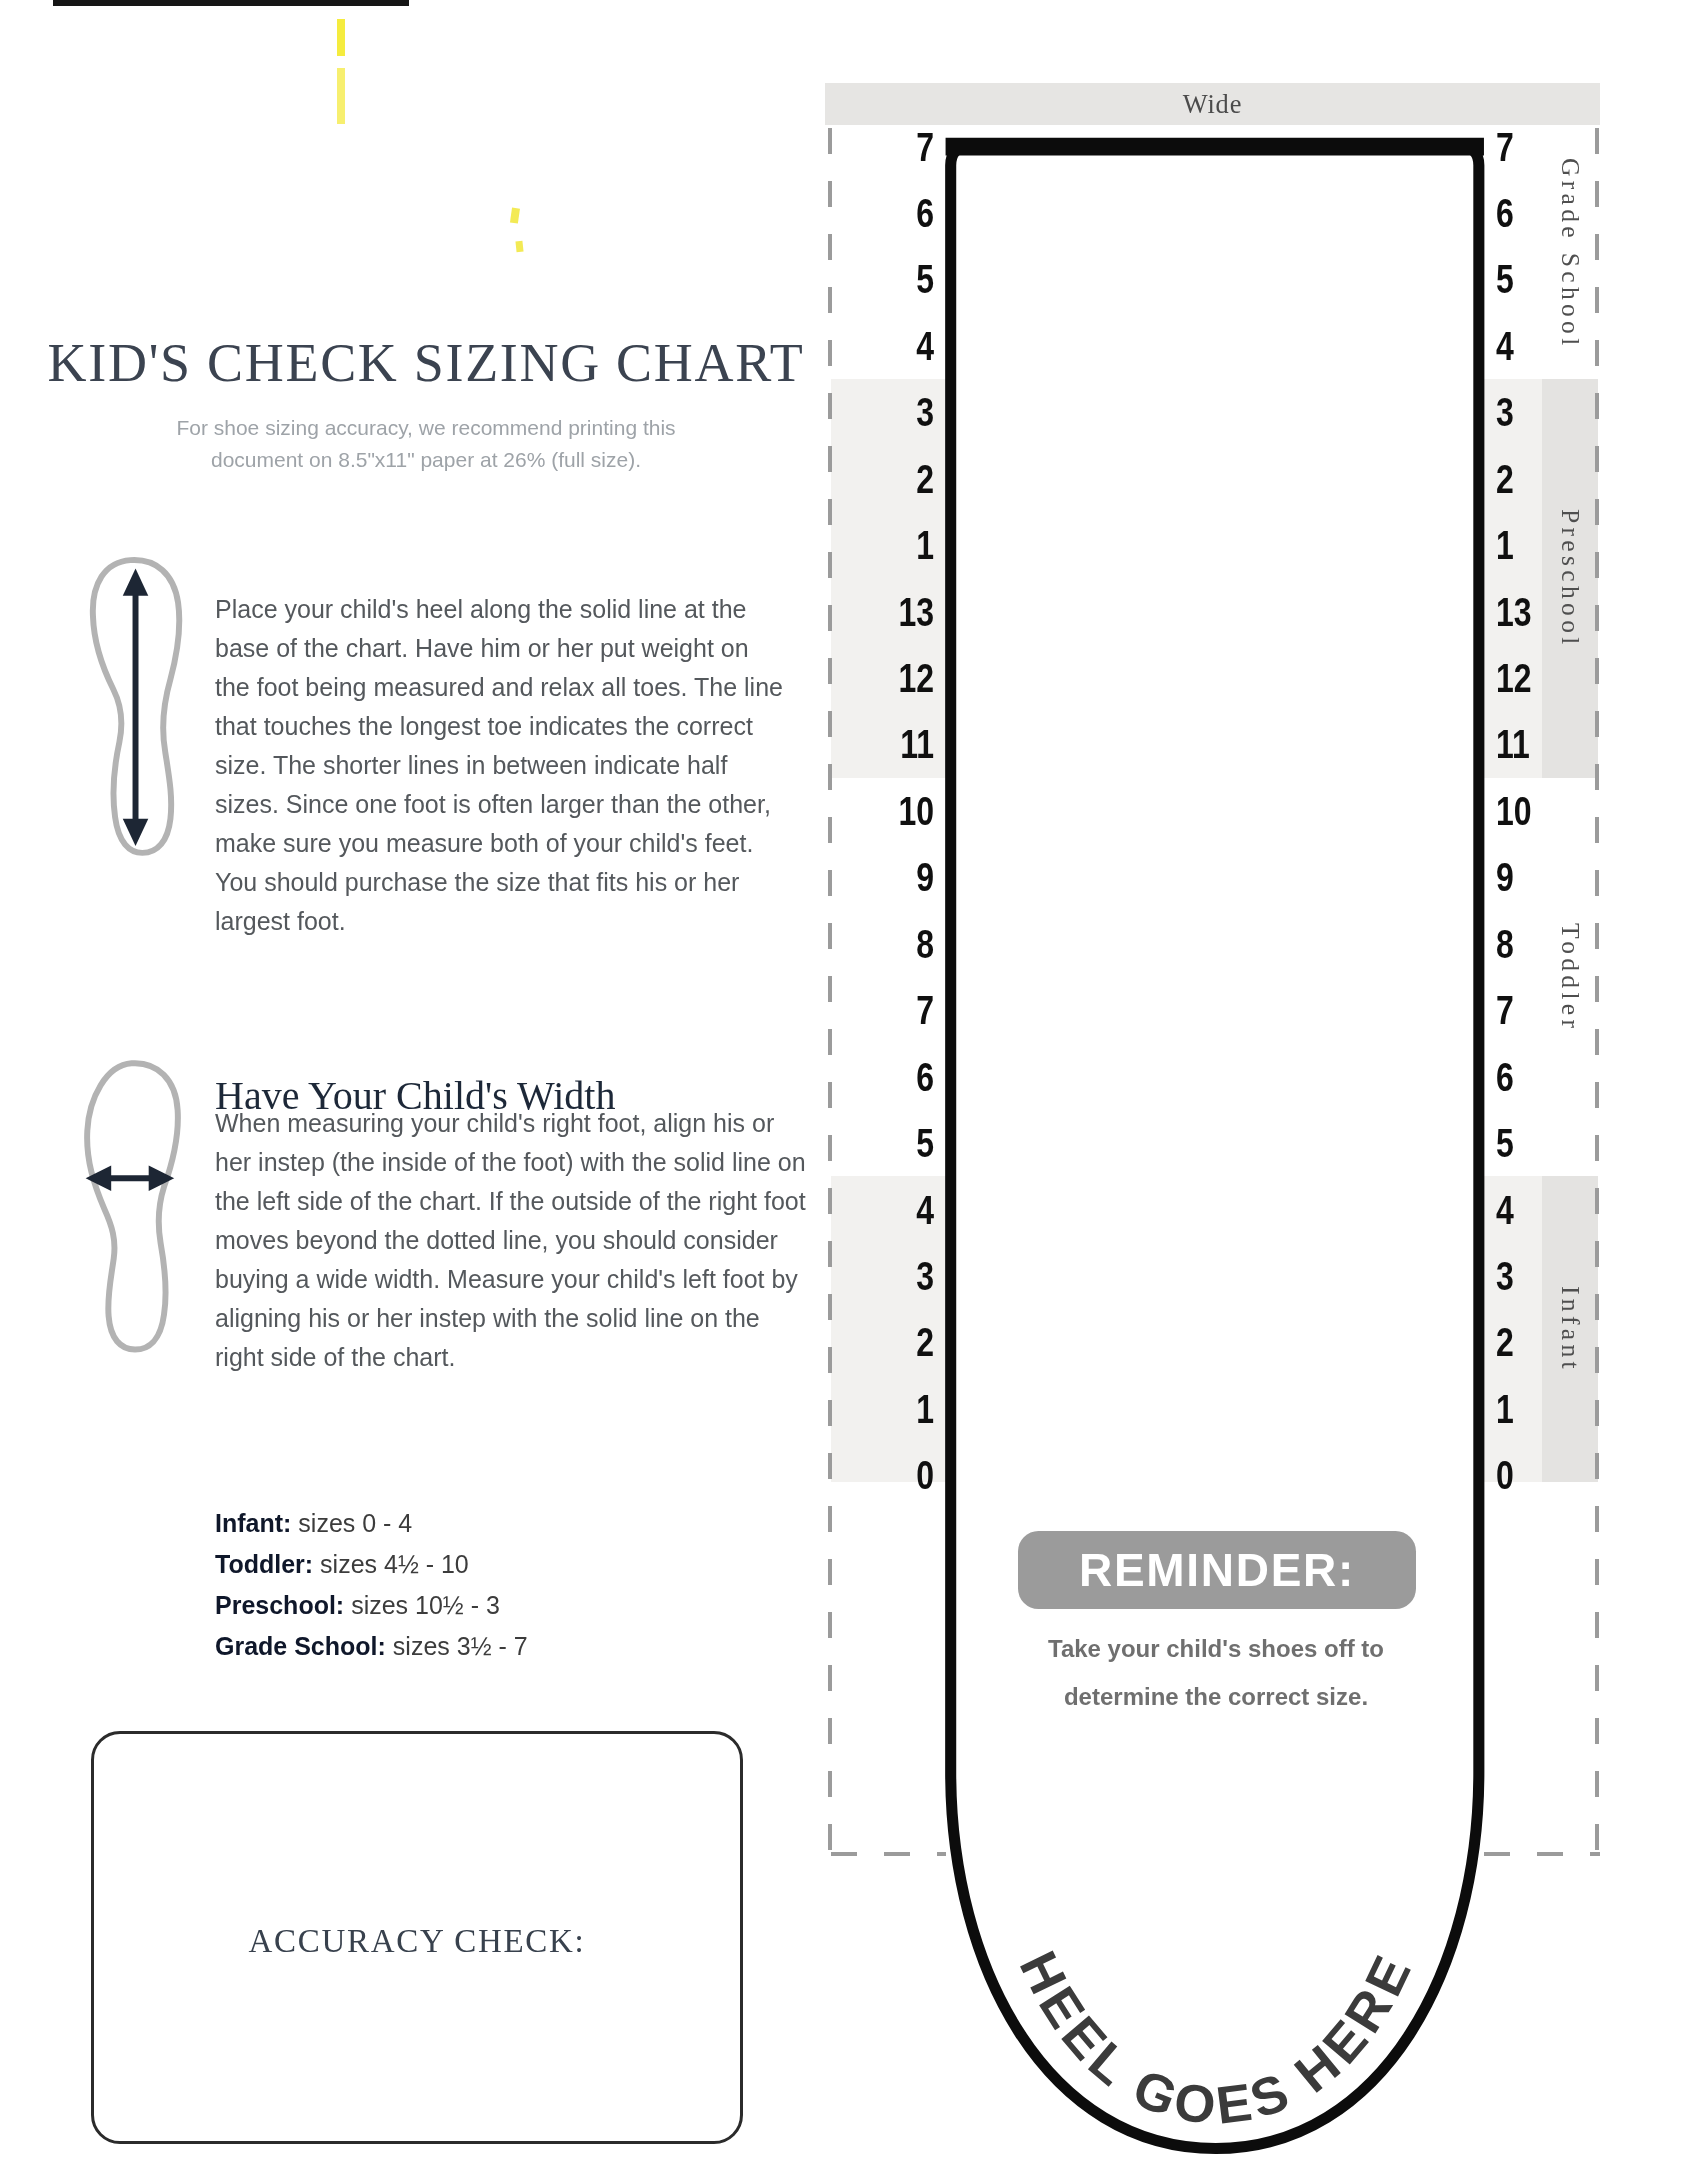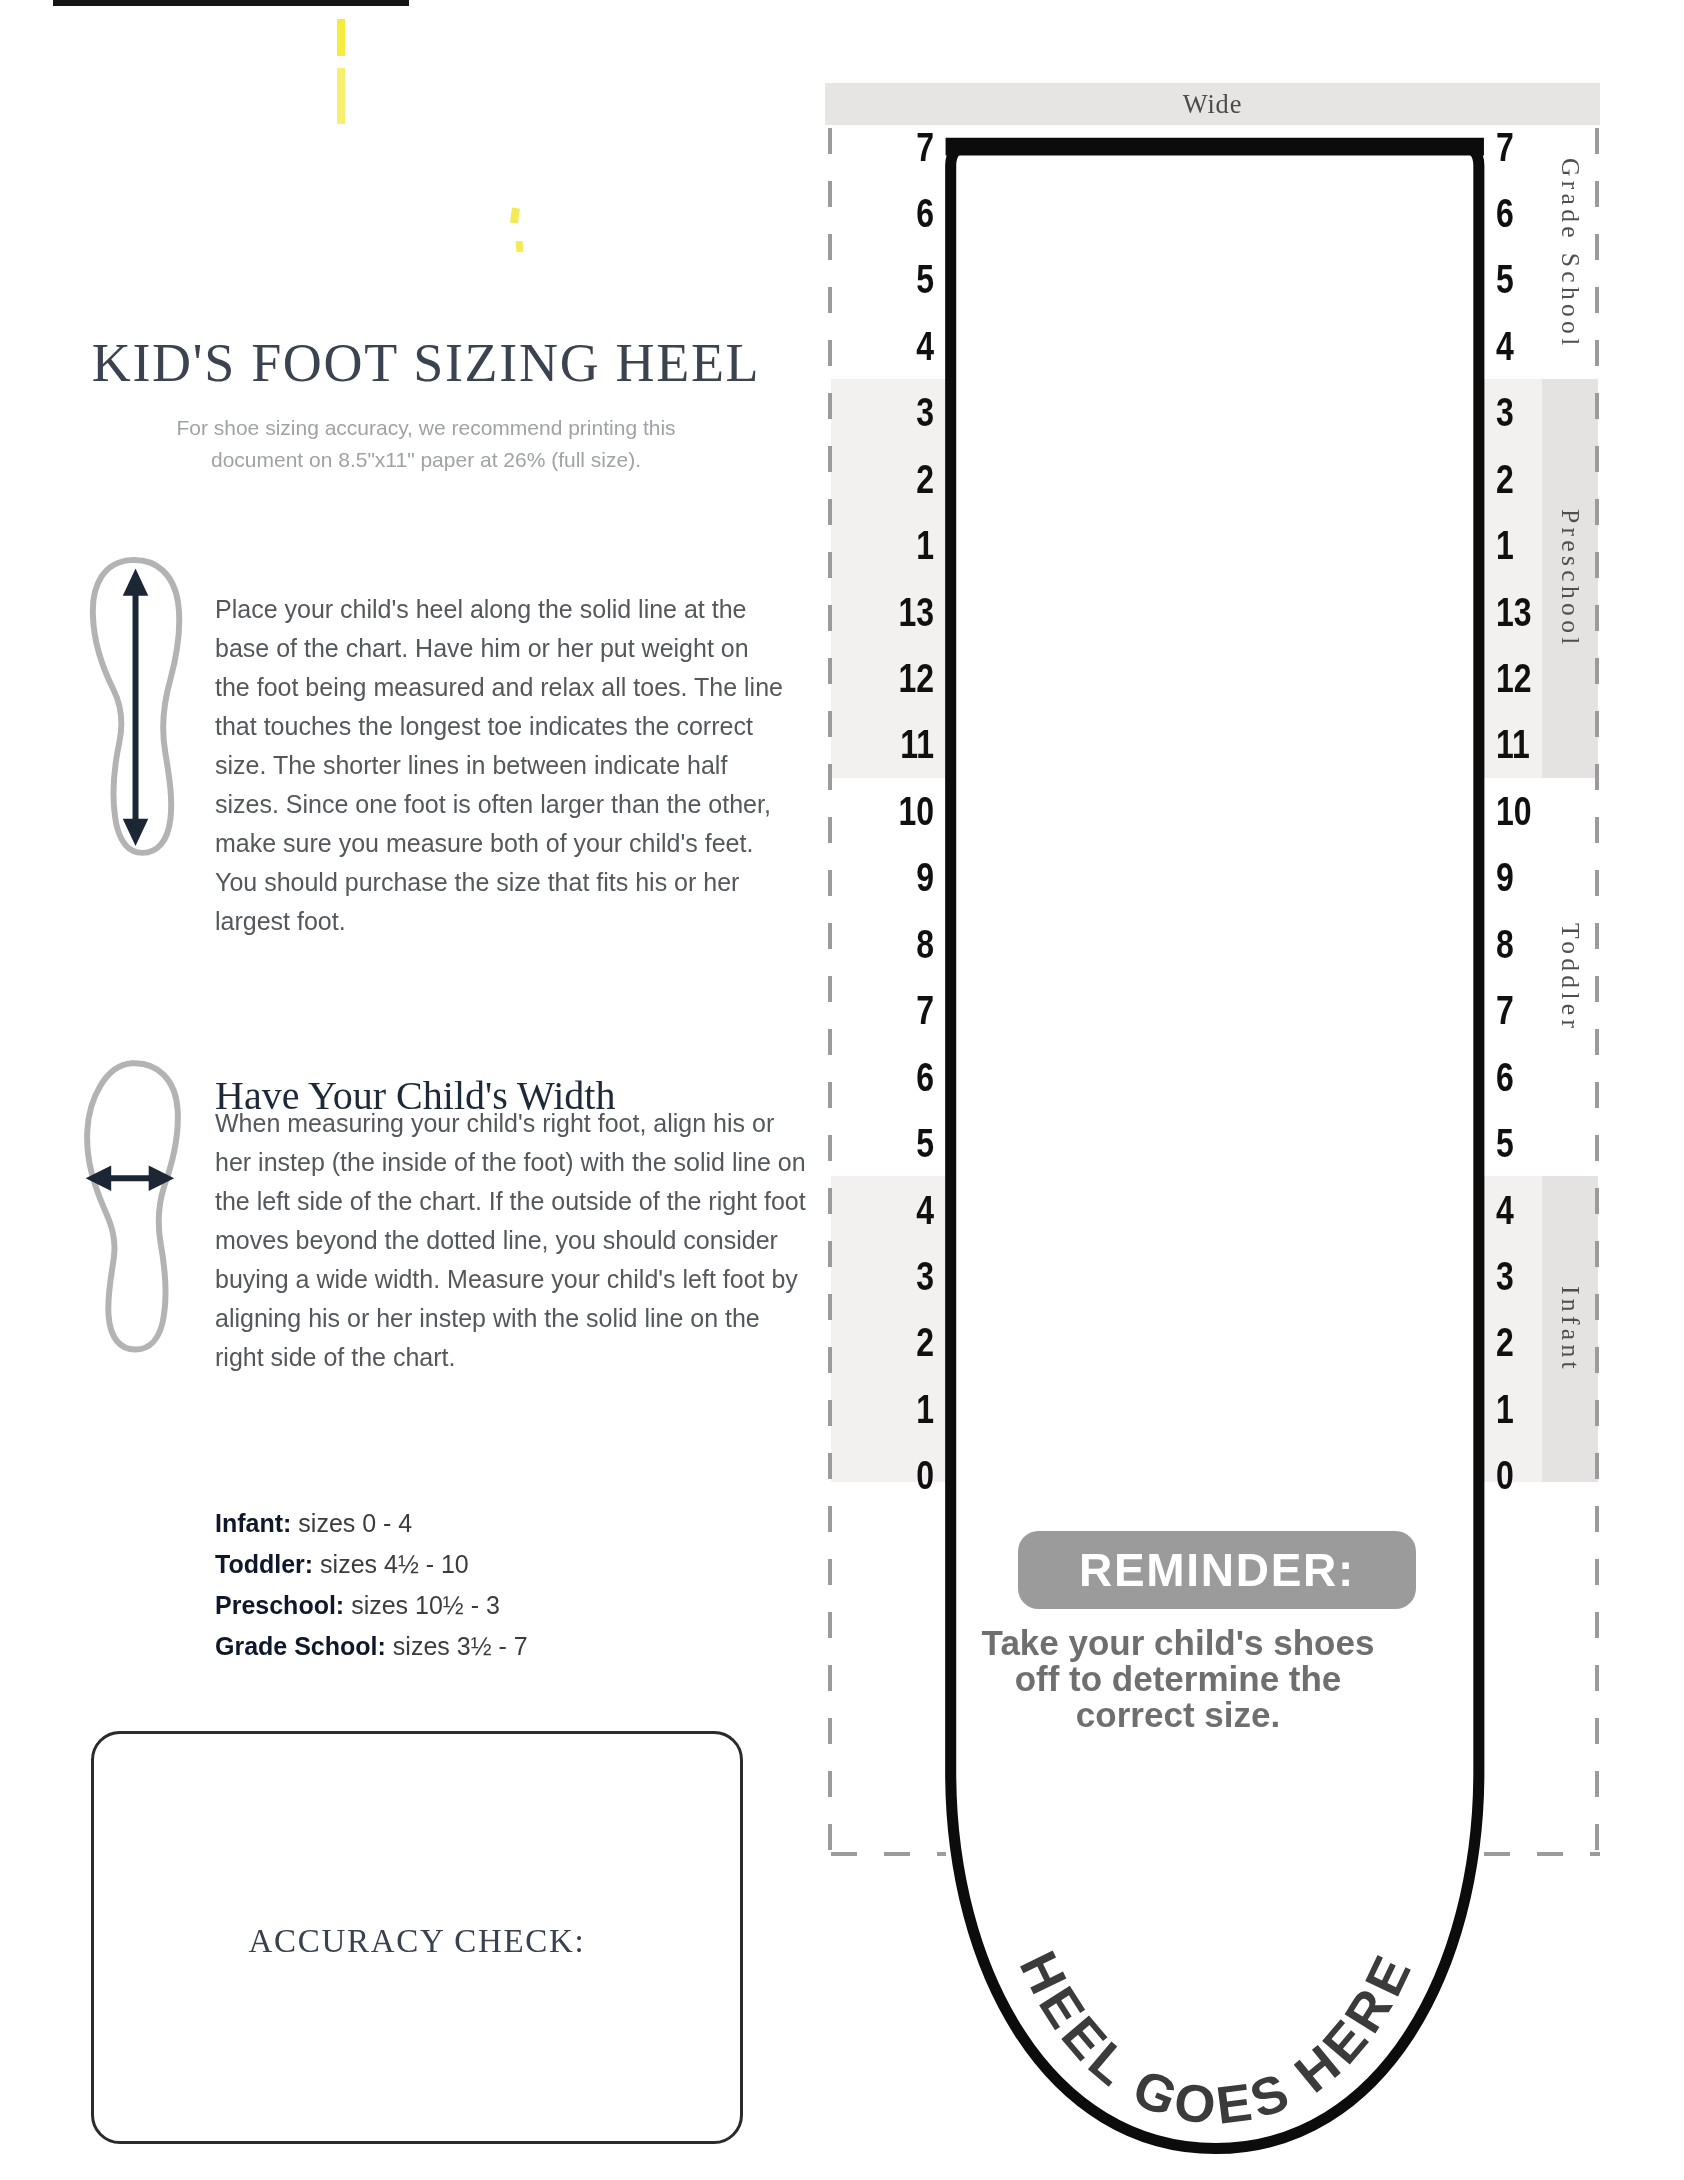--- a/index.html
+++ b/index.html
@@ -49,38 +49,38 @@
   .size-num{position:absolute;font-weight:700;font-size:41px;line-height:46px;color:#101010;}
   .num-left{left:822px;width:112px;text-align:right;transform:scaleX(.78);transform-origin:right center;}
   .num-right{left:1496px;width:77px;text-align:left;transform:scaleX(.78);transform-origin:left center;}
   .cat-cell{position:absolute;left:1542px;width:56px;display:flex;align-items:center;justify-content:center;}
   .cat-label{writing-mode:vertical-rl;font-family:"Liberation Serif",serif;font-size:25.6px;
      letter-spacing:4.3px;color:#4f4f4f;white-space:nowrap;}
 
   .reminder-badge{left:1018px;top:1531px;width:398px;height:78px;background:#9b9b9b;border-radius:20.4px;
      display:flex;align-items:center;justify-content:center;
      font-size:46px;font-weight:700;letter-spacing:1.7px;color:#ffffff;}
-  .reminder-text{left:965px;top:1625px;width:426px;text-align:center;
-     font-size:35px;line-height:36px;font-weight:700;color:#6f6f6f;}
+  .reminder-text{left:1003px;top:1625px;width:426px;text-align:center;
+     font-size:24px;line-height:48px;font-weight:700;color:#6f6f6f;}
 
   svg{position:absolute;left:0;top:0;pointer-events:none;}
   .foot-icon{position:absolute;}
 </style>
 </head>
 <body>
 
 <div class="page">
 
   <div class="abs scan-bar"></div>
   <div class="abs hl-1"></div>
   <div class="abs hl-2"></div>
   <div class="abs hl-3"></div>
   <div class="abs hl-4"></div>
 
-  <div class="abs doc-title">KID'S FOOT SIZING HEEL</div>
+  <div class="abs doc-title">KID'S CHECK SIZING CHART</div>
   <div class="abs doc-subtitle">For shoe sizing accuracy, we recommend printing this document on 8.5"x11" paper at 26% (full size).</div>
 
   <svg class="foot-icon" style="left:81px;top:555px;" width="115" height="303" viewBox="0 0 135 356">
     <path d="M 58 6 C 28 8 12 34 14 72 C 15 103 24 130 38 158 C 47 176 50 196 45 220
              C 39 248 36 280 40 308 C 44 338 57 350 72 350 C 90 350 102 336 105 310
              C 108 284 103 258 99 232 C 94 204 97 174 105 146 C 113 116 118 84 114 56
              C 109 22 88 4 58 6 Z" fill="#ffffff" stroke="#b3b3b3" stroke-width="7"></path>
     <line x1="64" y1="42" x2="64" y2="316" stroke="#1d2634" stroke-width="7"></line>
     <polygon points="64,16 49,48 79,48" fill="#1d2634"></polygon>
     <polygon points="64,342 49,310 79,310" fill="#1d2634"></polygon>

